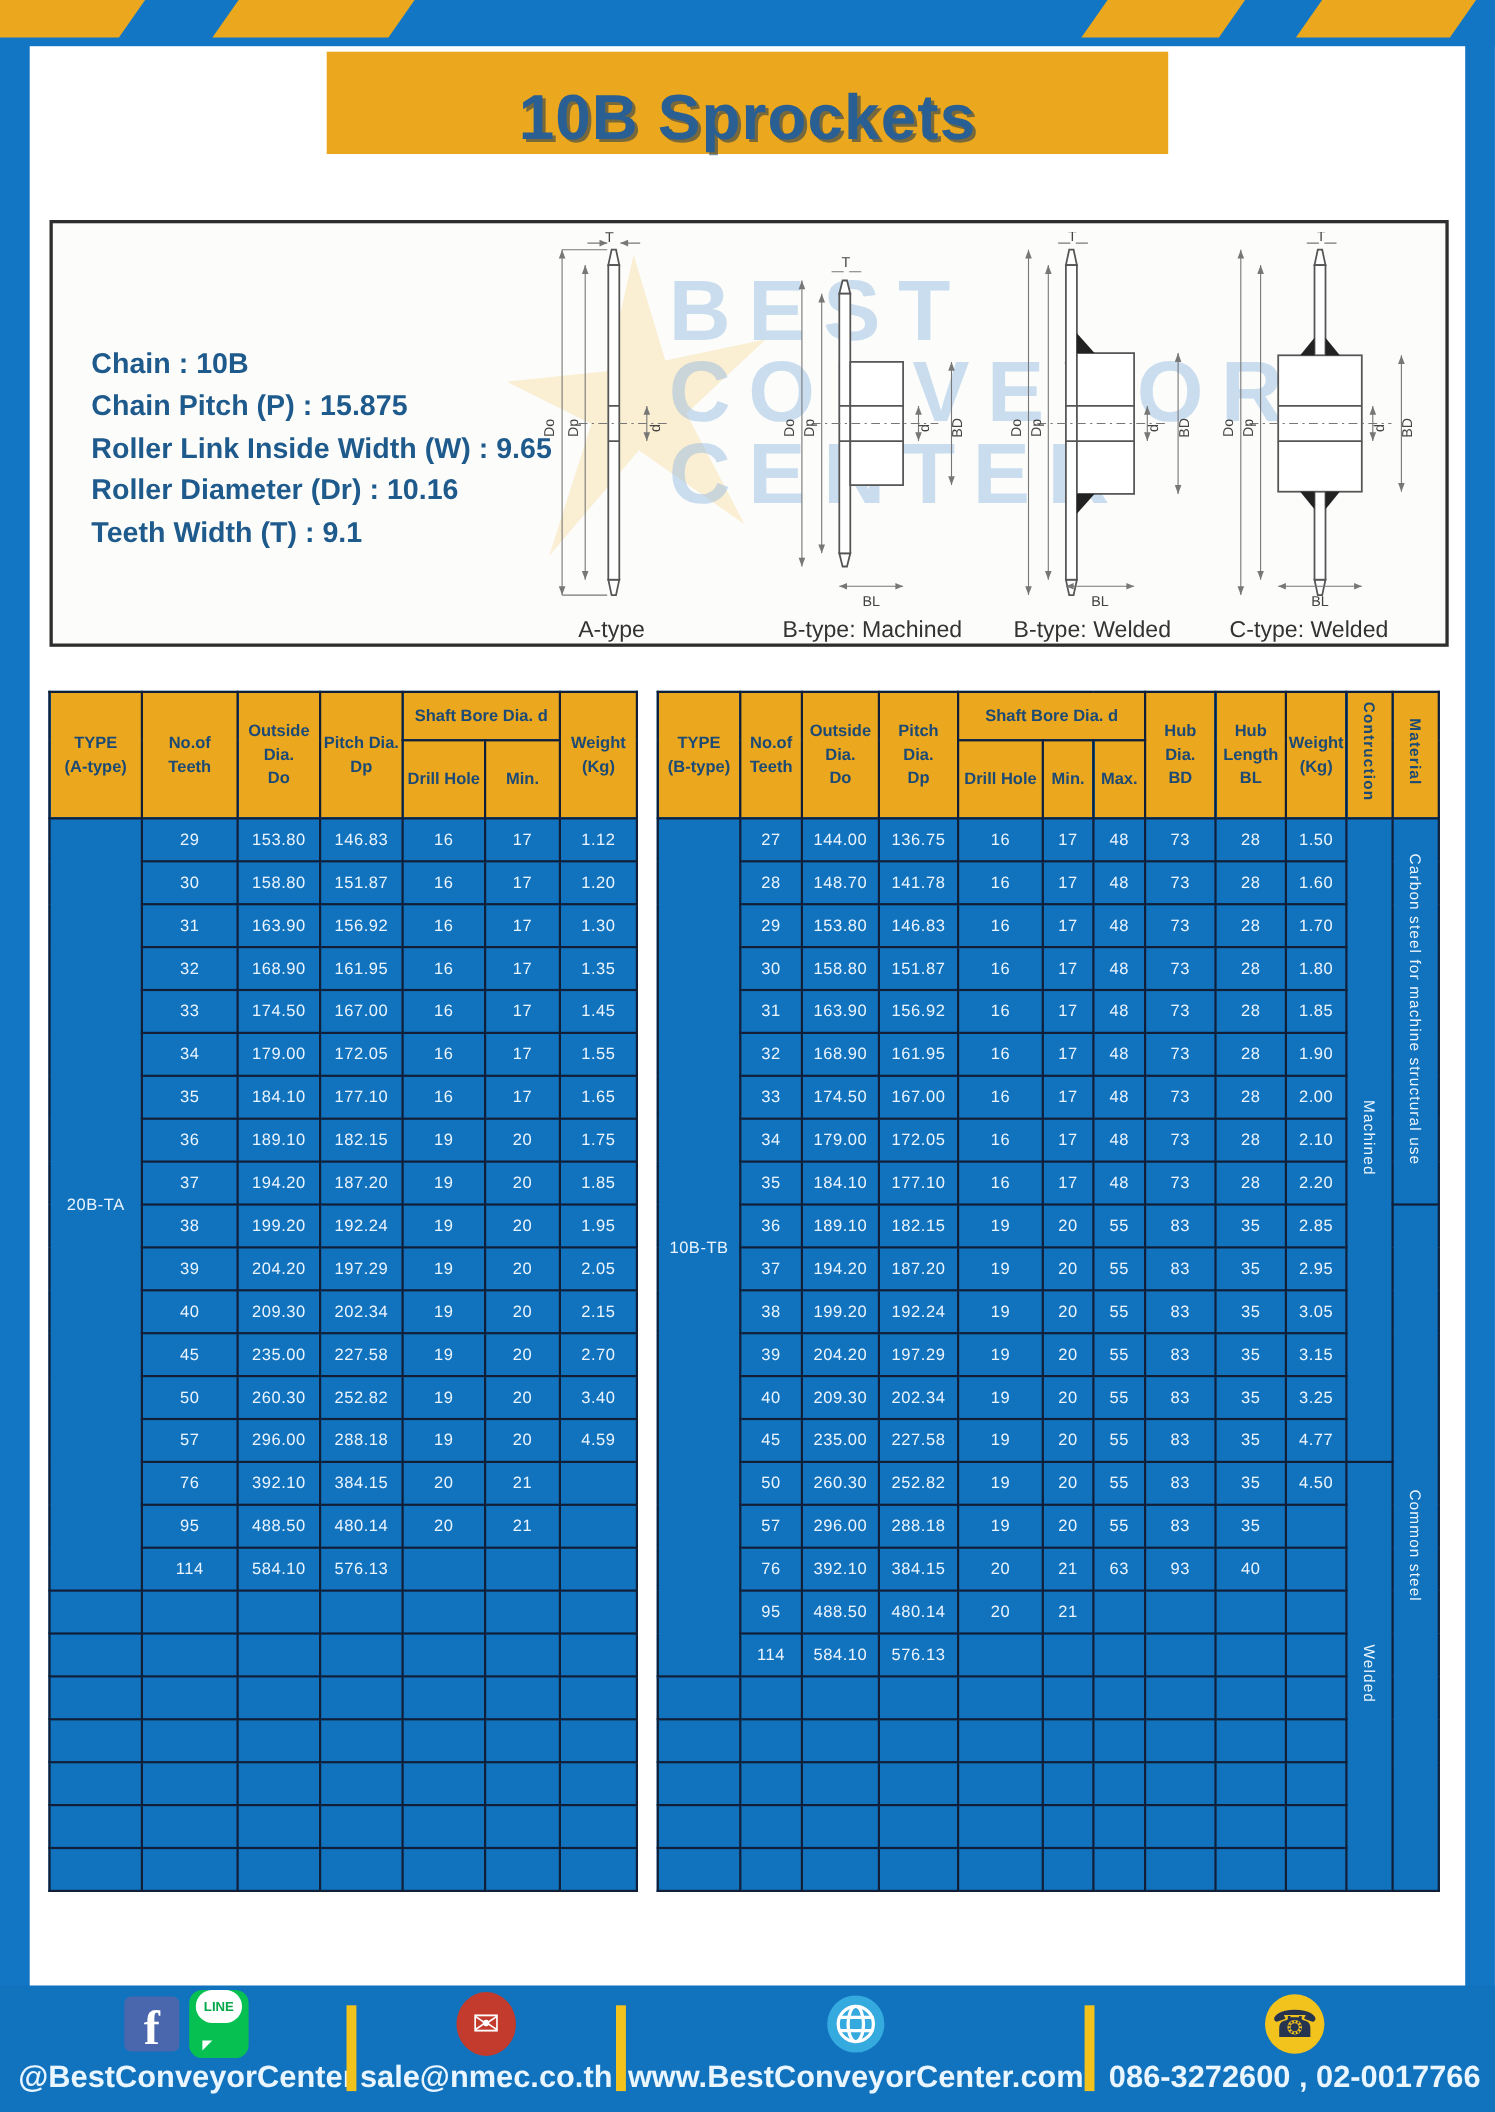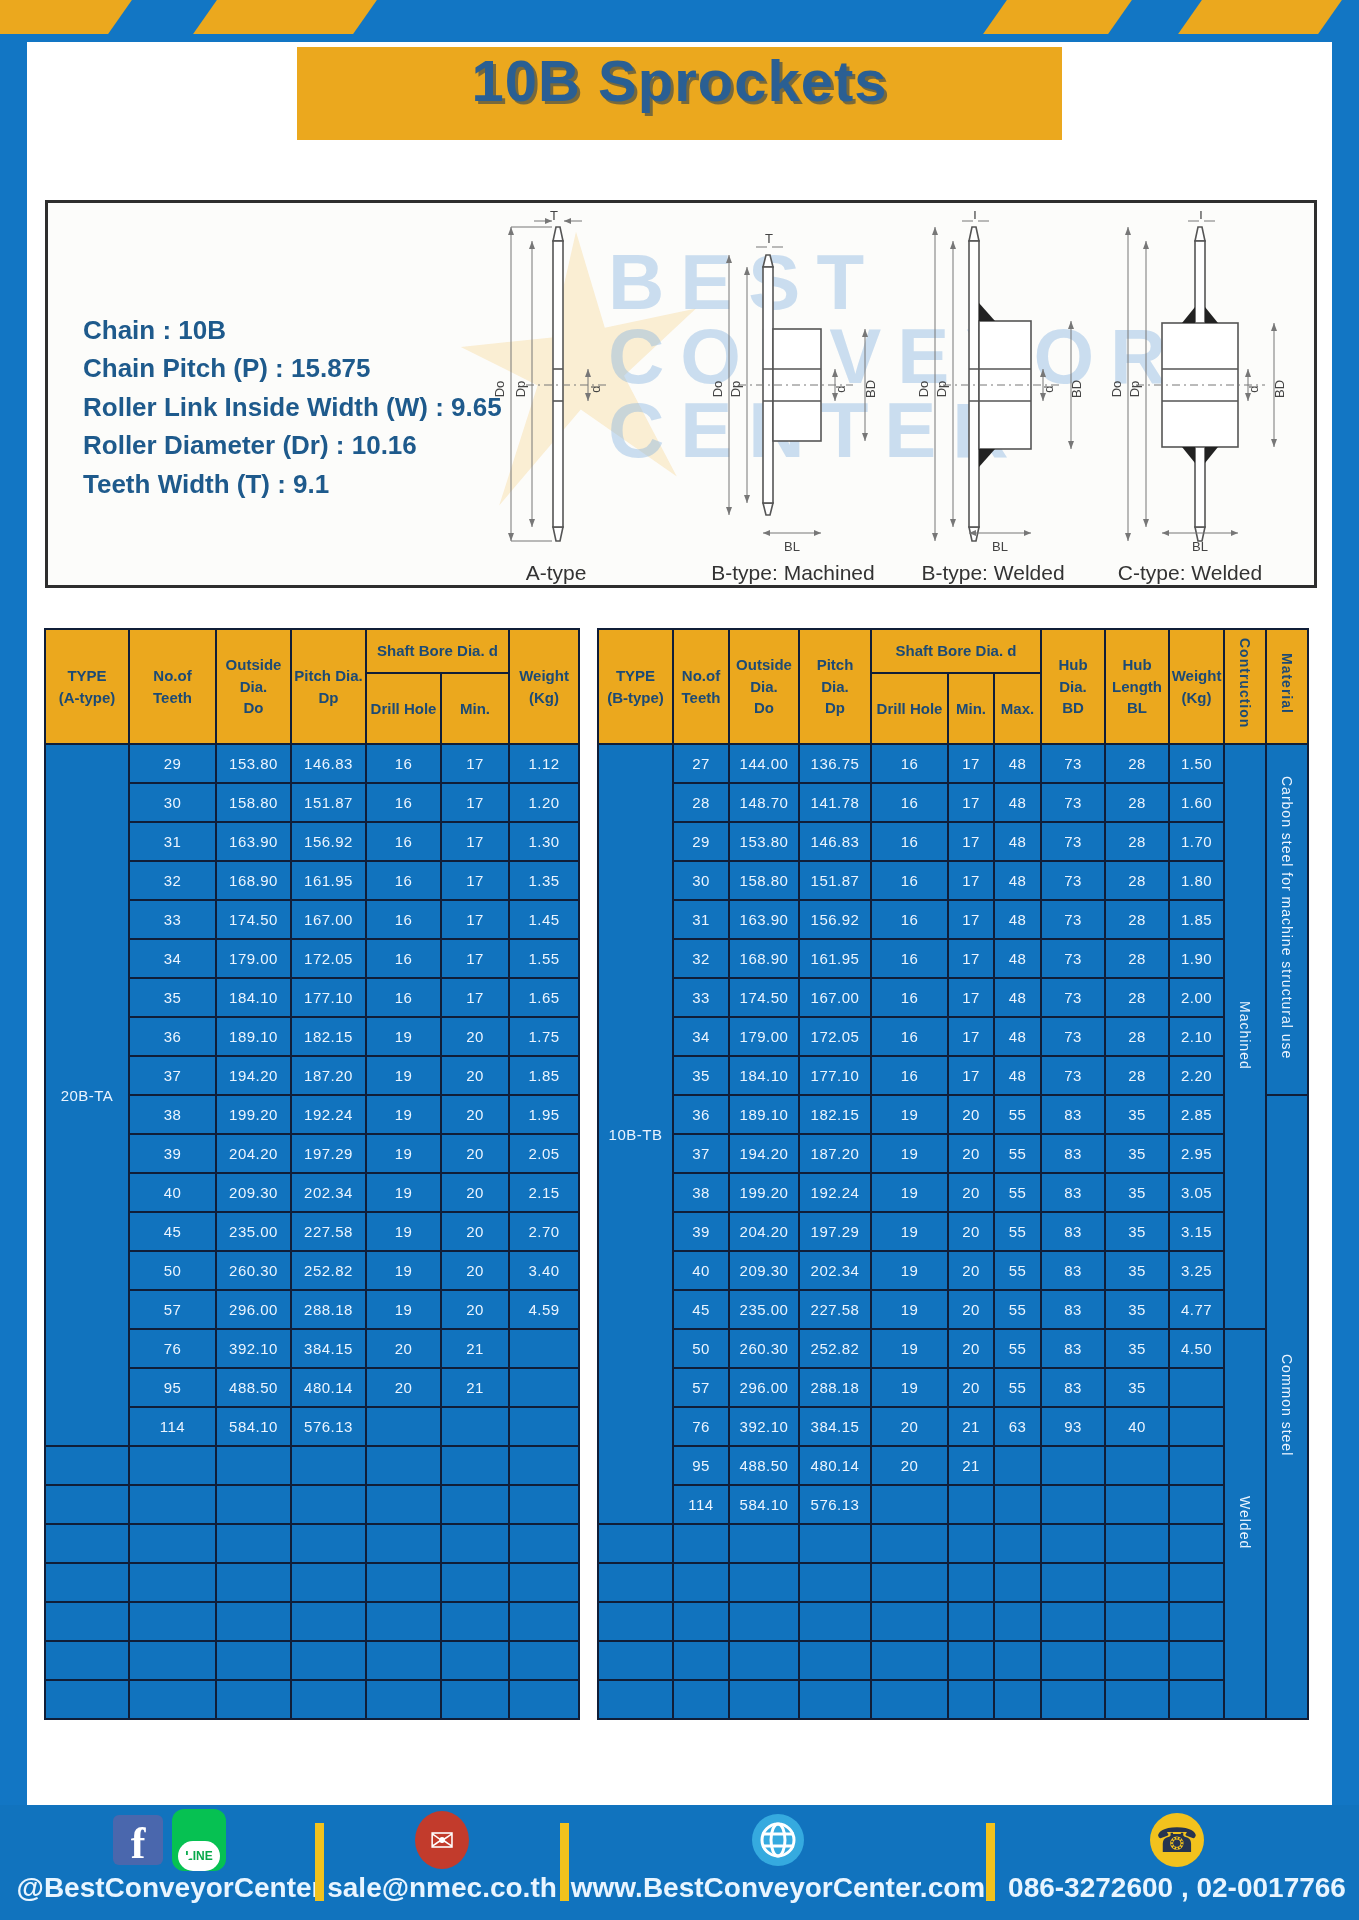--- a/index.html
+++ b/index.html
@@ -18,21 +18,21 @@
 
   
   .top-band{position:absolute;left:0;top:0;width:1359px;height:42px;background:var(--frame-blue);overflow:hidden;z-index:5;}
   .stripe{position:absolute;top:0;height:34px;background:var(--header-yellow);transform:skewX(-35deg);}
   .side-border{position:absolute;top:0;width:27px;height:1920px;background:var(--frame-blue);z-index:4;}
   .side-border.left{left:0;}
   .side-border.right{right:0;}
 
   
   .title-box{position:absolute;left:297px;top:47px;width:765px;height:93px;background:var(--header-yellow);
-    display:flex;align-items:flex-start;justify-content:center;z-index:6;}
+    display:flex;align-items:flex-end;justify-content:center;z-index:6;}
   .title-box span{font-size:58px;font-weight:bold;color:#2A5F93;letter-spacing:1px;
     text-shadow:3px 3px 0 rgba(23,53,86,.55);}
 
   
   .diagram-panel{position:absolute;left:45px;top:200px;width:1272px;height:388px;background:#fcfcfa;
     border:3px solid #2e2e2e;z-index:6;overflow:hidden;}
   .watermark-star{position:absolute;left:408px;top:18px;width:240px;height:300px;opacity:.5;pointer-events:none;}
   .watermark{position:absolute;left:560px;top:42px;width:700px;pointer-events:none;
     font-weight:bold;color:rgba(134,178,223,.42);font-size:78px;line-height:.95;letter-spacing:16px;}
   .spec-list{position:absolute;left:35px;top:108px;color:#1E5A8C;font-weight:bold;font-size:26px;line-height:1.48;}
@@ -60,21 +60,21 @@
   .tbl thead th .vert{font-size:14px;}
 
   
   .footer{position:absolute;left:0;bottom:0;width:1359px;height:115px;background:var(--table-blue);z-index:7;}
   .fsec{position:absolute;top:6px;display:flex;flex-direction:column;align-items:center;gap:3px;}
   .fsec .txt{color:#E9F5FF;font-weight:bold;font-size:28px;white-space:nowrap;}
   .fdiv{position:absolute;top:18px;width:9px;height:78px;background:var(--divider-yellow);}
   .iconrow{display:flex;gap:9px;align-items:center;height:58px;}
   .fb-icon{width:50px;height:50px;background:#4A67AD;border-radius:6px;color:#fff;font-weight:bold;font-size:44px;
     display:flex;align-items:flex-end;justify-content:center;line-height:.95;font-family:"Liberation Serif",serif;}
-  .line-icon{position:relative;width:54px;height:62px;background:#06C152;border-radius:12px;display:flex;align-items:flex-end;justify-content:center;}
+  .line-icon{position:relative;width:54px;height:62px;background:#06C152;border-radius:12px;display:flex;align-items:flex-start;justify-content:center;}
   .line-bubble{width:42px;height:30px;background:#fff;border-radius:15px;display:flex;align-items:center;justify-content:center;
     color:#06A84A;font-size:12px;font-weight:bold;letter-spacing:0;}
   .line-tail{position:absolute;left:12px;bottom:7px;width:0;height:0;border-left:9px solid #fff;border-bottom:9px solid transparent;}
   .mail-icon{width:54px;height:58px;background:#C23B2C;border-radius:50%;display:flex;align-items:center;justify-content:center;
     color:#fff;font-size:30px;}
   .globe-icon{width:54px;height:54px;}
   .phone-icon{width:54px;height:54px;background:var(--divider-yellow);border-radius:50%;display:flex;align-items:center;justify-content:center;
     color:#26344F;font-size:34px;}
 </style>
 </head>

